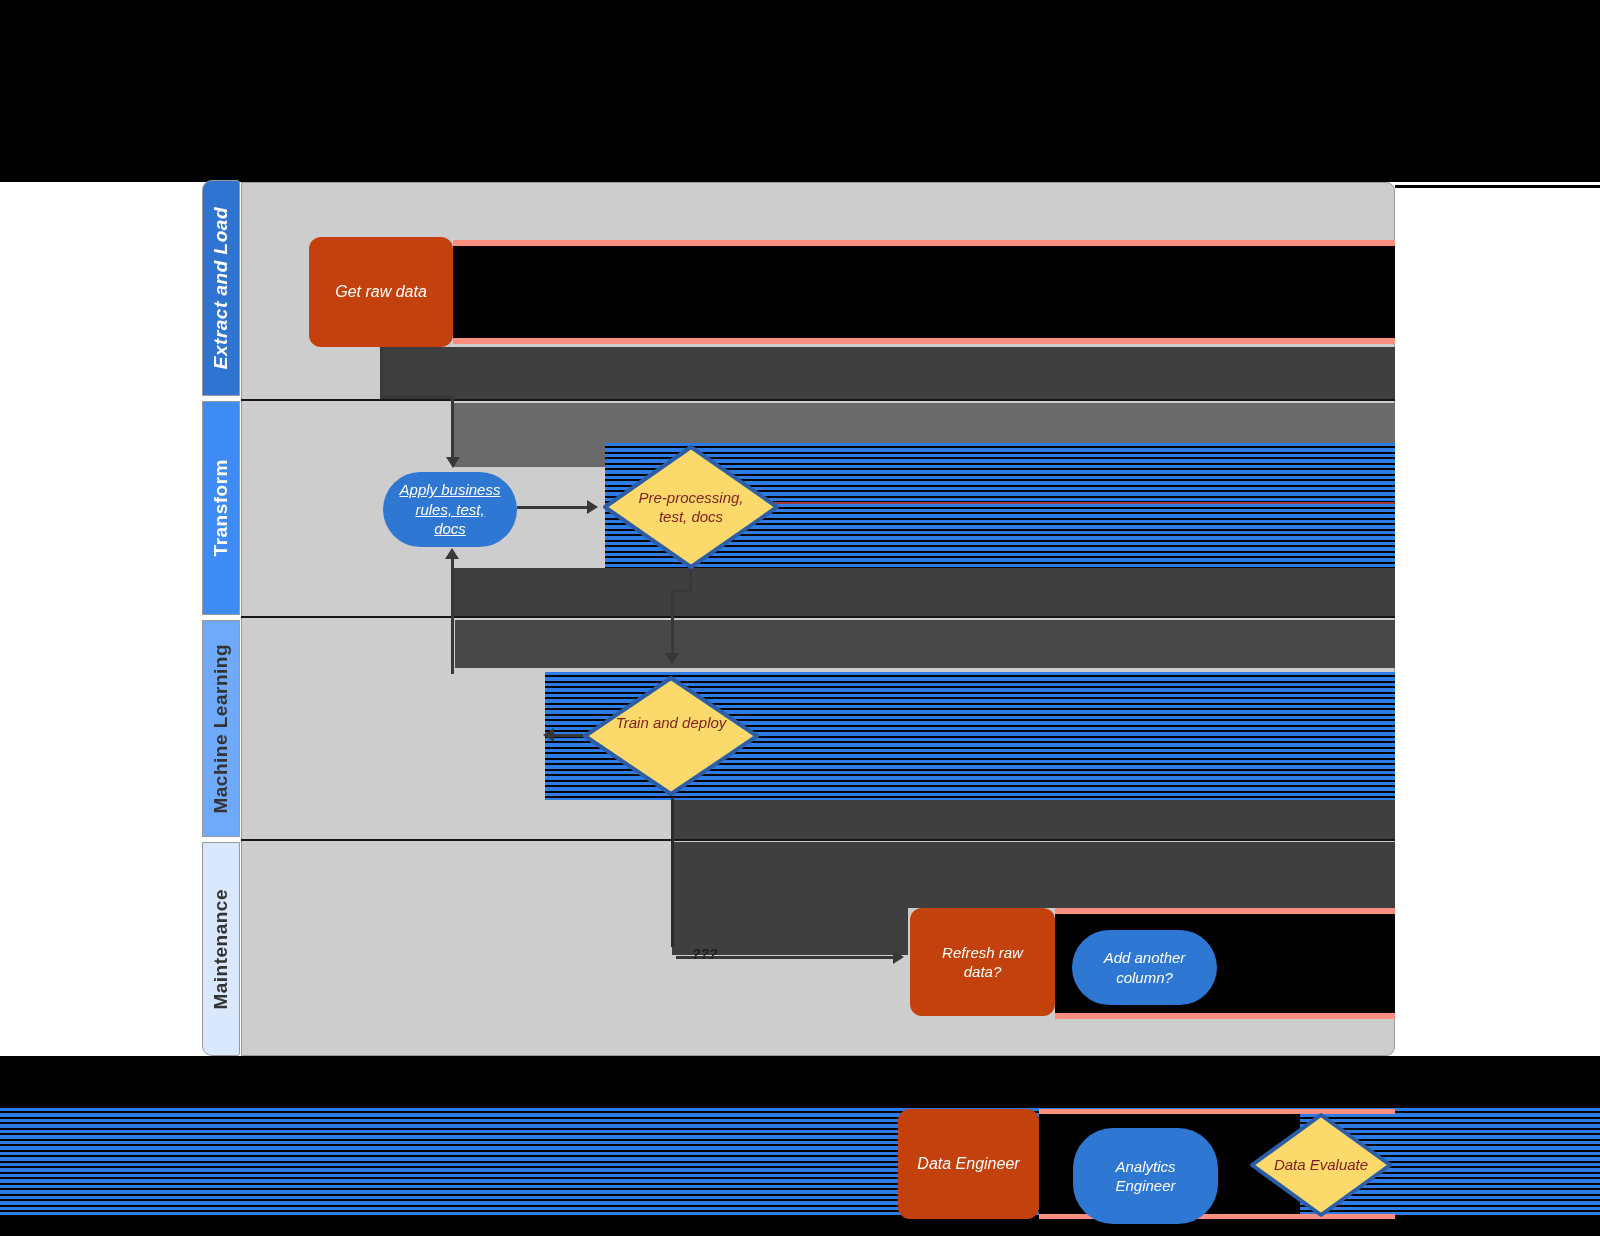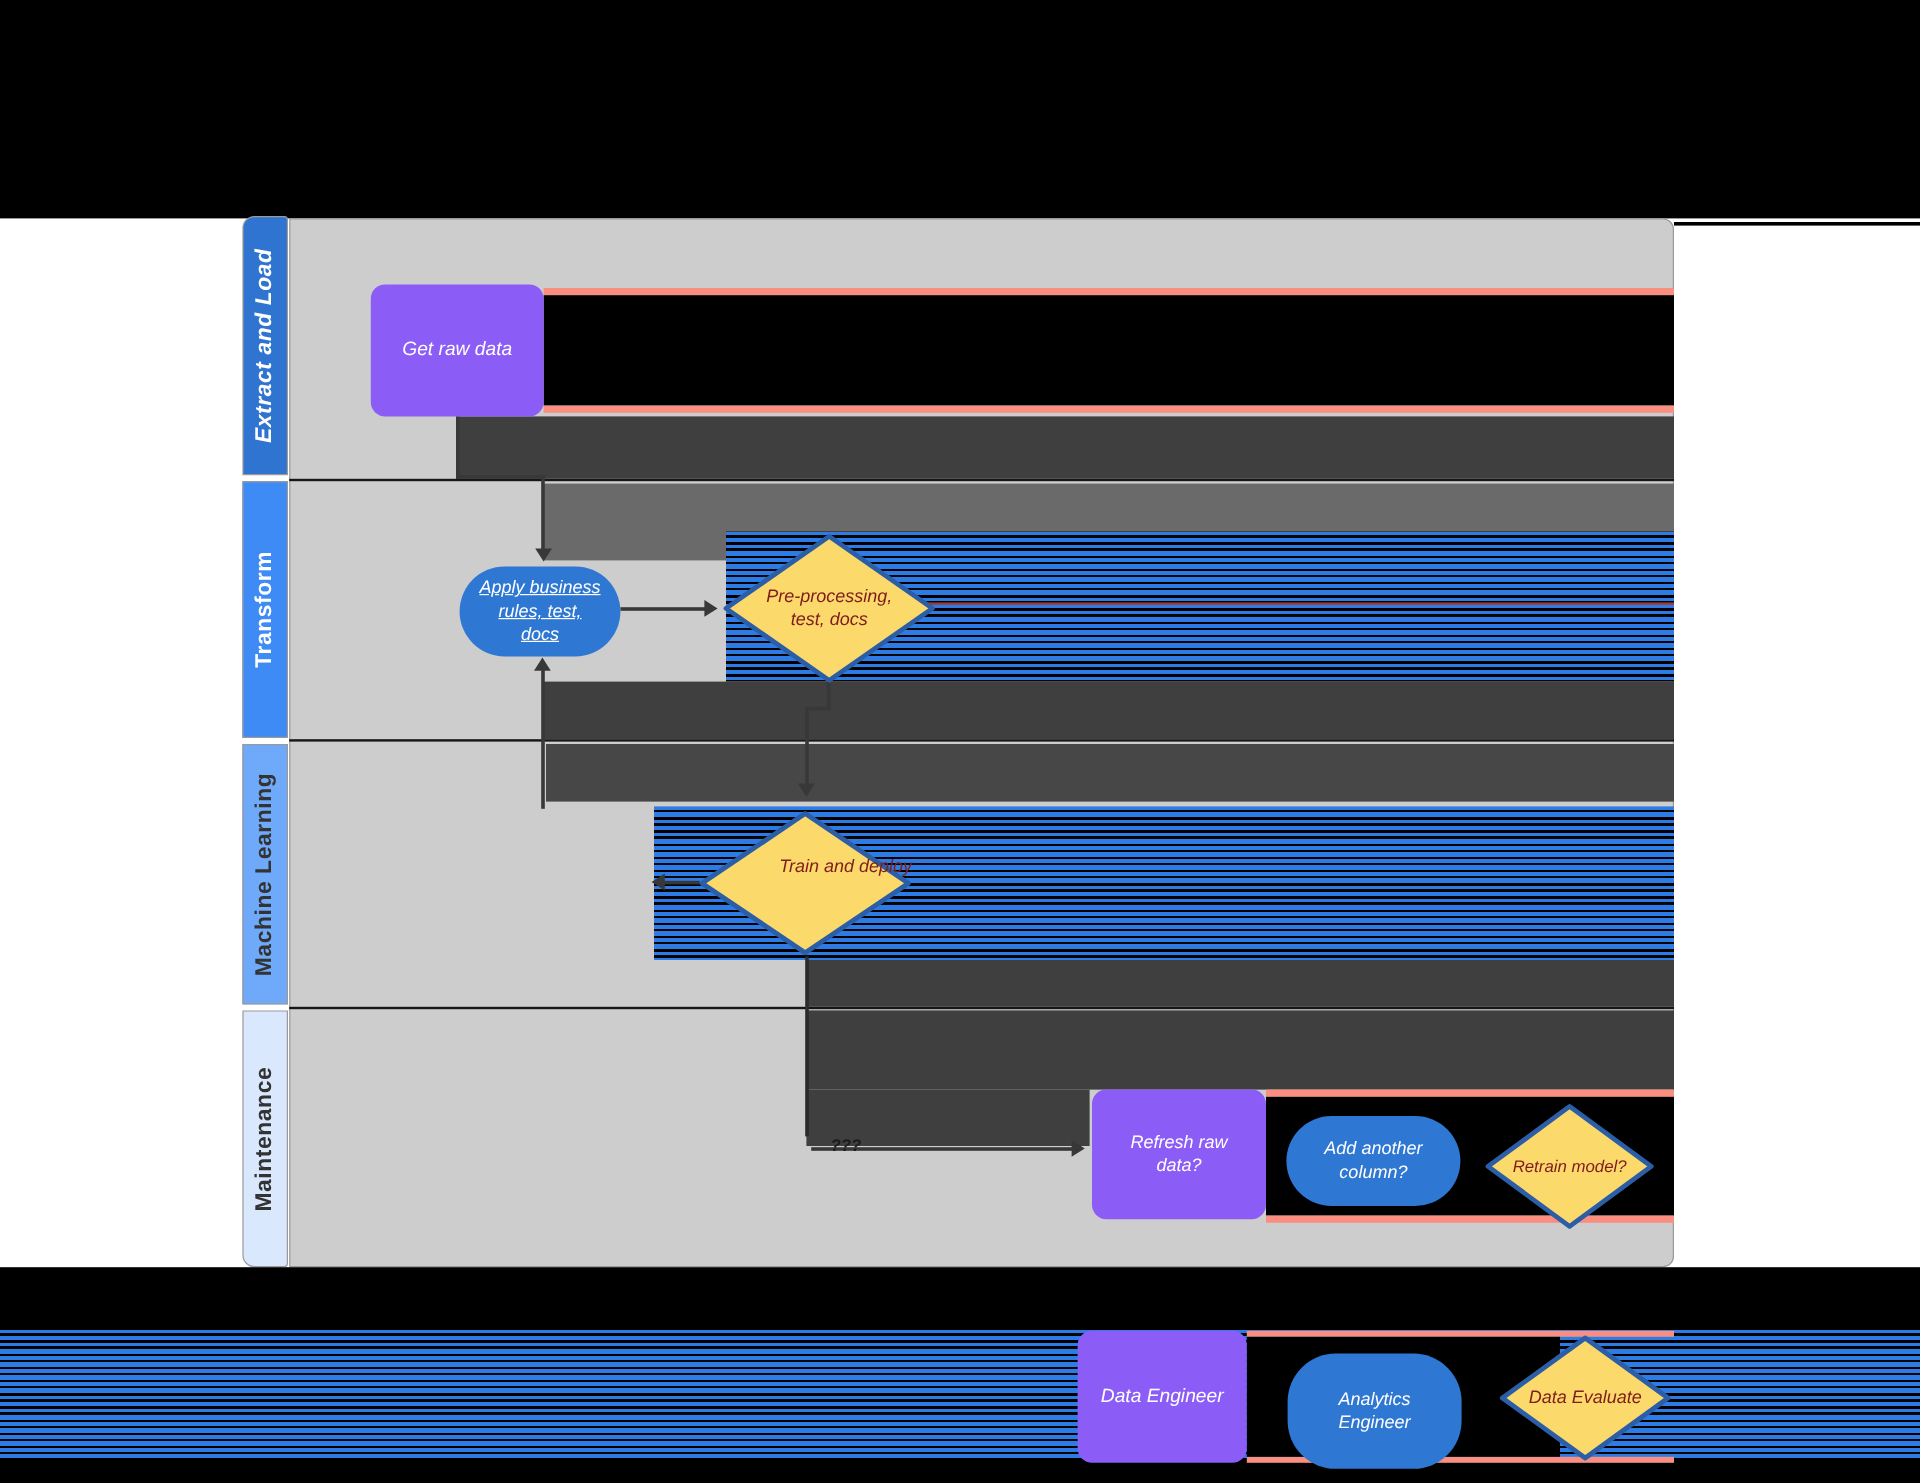--- a/index.html
+++ b/index.html
@@ -71,31 +71,31 @@
   .ar-right{border-top:7px solid transparent;border-bottom:7px solid transparent;border-left:11px solid #383838;}
   .ar-left{border-top:7px solid transparent;border-bottom:7px solid transparent;border-right:11px solid #383838;}
   #c1ar{left:446px;top:457px;} #c2ar{left:587px;top:500px;} #c3ar{left:445px;top:548px;}
   #c4ar{left:665px;top:653px;} #c5ar{left:543px;top:728px;} #c6ar{left:893px;top:950px;}
   #c6lbl{left:692px;top:946px;font-size:14px;font-style:italic;color:#1c1c1c;font-weight:bold;}
 
   
   .node{display:flex;align-items:center;justify-content:center;text-align:center;}
   .nlabel{font-style:italic;font-size:16px;line-height:1.3;white-space:pre-line;}
   .light{color:#ffffff;} .dark{color:#7f1d1d;}
-  .rect{background:#8b5cf6;border-radius:12px;}
+  .rect{background:#c2410c;border-radius:12px;}
   .stadium{background:#2E77D2;border-radius:40px;}
   .diamond{background:transparent;}
   .diamond svg{position:absolute;left:0;top:0;}
   .diamond .nlabel{position:relative;font-size:15px;}
   #n-get{left:309px;top:237px;width:144px;height:110px;}
   #n-apply{left:383px;top:472px;width:134px;height:75px;}
   #n-apply .nlabel{font-size:15px;text-decoration:underline;}
   #n-pre{left:602px;top:444px;width:178px;height:126px;}
   #n-eval{left:365px;top:673px;width:180px;height:124px;}
-  #n-train{left:582px;top:675px;width:178px;height:96px;justify-content:flex-end;}
+  #n-train{left:582px;top:675px;width:178px;height:96px;}
   #n-refresh{left:910px;top:908px;width:145px;height:108px;}
   #n-refresh .nlabel{font-size:15px;}
   #n-addcol{left:1072px;top:930px;width:145px;height:75px;}
   #n-addcol .nlabel{font-size:15px;}
   #n-retrain{left:1237px;top:919px;width:142px;height:106px;}
   #n-retrain .nlabel{font-size:14px;}
   #l-de{left:898px;top:1109px;width:141px;height:110px;}
   #l-ae{left:1073px;top:1128px;width:145px;height:96px;}
   #l-ae .nlabel{font-size:15px;}
   #l-ds{left:1249px;top:1112px;width:144px;height:106px;}
@@ -192,26 +192,20 @@
   <div class="abs node stadium" id="n-addcol">
     <div class="nlabel light">Add another
 column?</div>
   </div>
 
   <div class="abs node rect" id="n-refresh">
     <div class="nlabel light">Refresh raw
 data?</div>
   </div>
 
-  <div class="abs node diamond" id="n-retrain">
-    <svg width="142" height="106">
-      <polygon points="71,3 139,53 71,103 3,53" fill="#FBD96A" stroke="#2B5EA7" stroke-width="4" stroke-linejoin="round"></polygon>
-    </svg>
-    <div class="nlabel dark">Retrain model?</div>
-  </div>
 
   <div class="abs" id="band-bottom"></div>
   <div class="abs stripes" id="stripes-bottom"></div>
   <div class="abs" id="lg-top"></div>
   <div class="abs" id="lg-bot"></div>
   <div class="abs" id="legend-black"></div>
 
   <div class="abs node rect" id="l-de">
     <div class="nlabel light">Data Engineer</div>
   </div>

